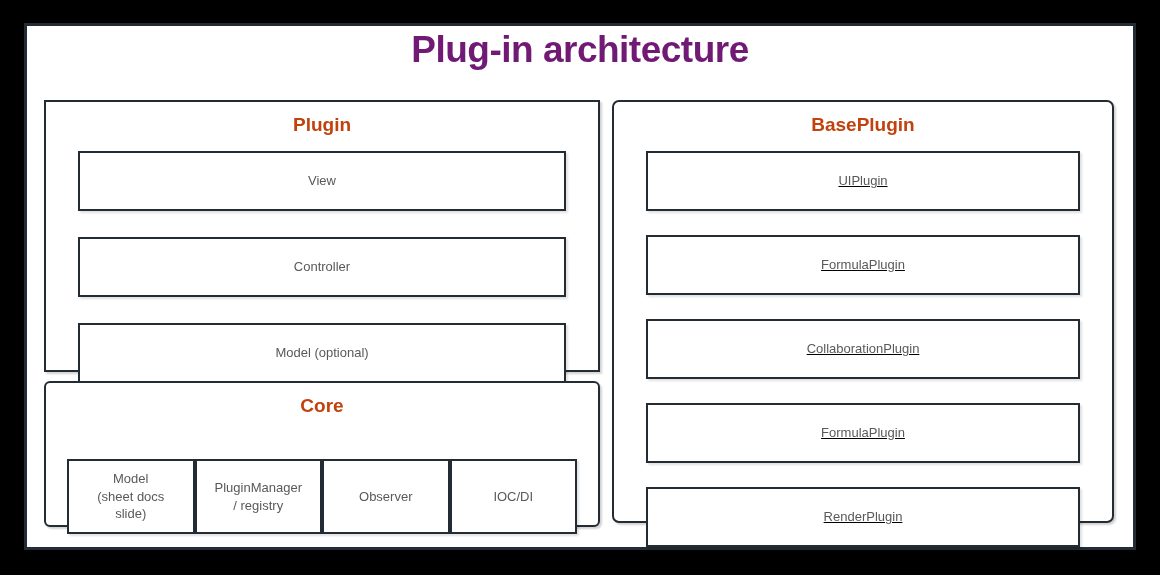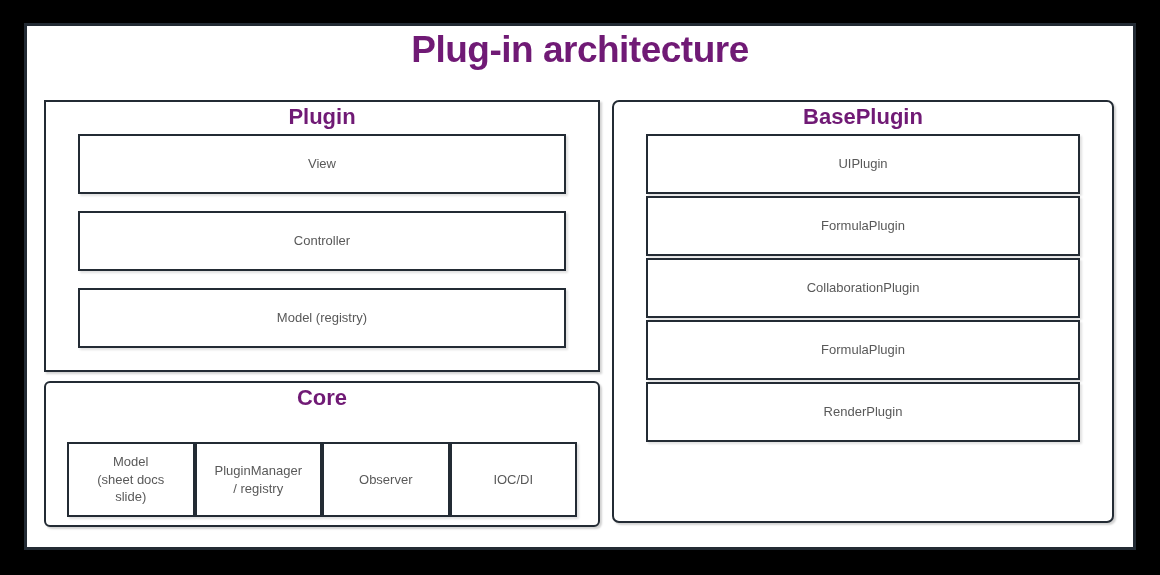--- a/index.html
+++ b/index.html
@@ -40,48 +40,49 @@
   }
   .group {
     position: absolute;
     box-sizing: border-box;
     background: #ffffff;
     border: 2px solid #232b34;
     box-shadow: 2px 2px 2px rgba(0,0,0,0.18);
   }
   .group-title {
     text-align: center;
-    font-size: 22px;
+    font-size: 19px;
     line-height: 21px;
     font-weight: 700;
-    color: #701a75;
-    padding-top: 4px;
+    color: #c2410c;
+    padding-top: 12px;
   }
   .node {
     box-sizing: border-box;
     background: #ffffff;
     border: 2px solid #232b34;
     box-shadow: 2px 2px 2px rgba(0,0,0,0.12);
     display: flex;
     align-items: center;
     justify-content: center;
     text-align: center;
     font-size: 13px;
     line-height: 1.35;
     color: #595959;
     white-space: pre-line;
+    margin-top: 9px;
   }
   .vstack {
     display: flex;
     flex-direction: column;
     padding: 0 32px;
   }
   .vstack .node { height: 60px; }
   .plugin-stack  { margin-top: 7px; gap: 17px; }
-  .base-stack    { margin-top: 7px; gap: 2px; }
+  .base-stack    { margin-top: 7px; gap: 15px; text-decoration: underline; }
   .hrow {
     display: flex;
     flex-direction: row;
     padding: 16px 21px;
     margin-top: 18px;
   }
   .hrow .node { flex: 1; height: 75px; }
 
   .group-plugin      { left: 17px;  top: 74px;  width: 556px; height: 272px; }
   .group-core        { left: 17px;  top: 355px; width: 556px; height: 146px; border-radius: 6px; }
@@ -93,21 +94,21 @@
 <div class="stage">
   <div class="page">
 
     <h1 class="diagram-title">Plug-in architecture</h1>
 
     <section class="group group-plugin">
       <div class="group-title">Plugin</div>
       <div class="vstack plugin-stack">
         <div class="node">View</div>
         <div class="node">Controller</div>
-        <div class="node">Model (registry)</div>
+        <div class="node">Model (optional)</div>
       </div>
     </section>
 
     <section class="group group-core">
       <div class="group-title">Core</div>
       <div class="hrow">
         <div class="node">Model
 (sheet docs
 slide)</div>
         <div class="node">PluginManager

